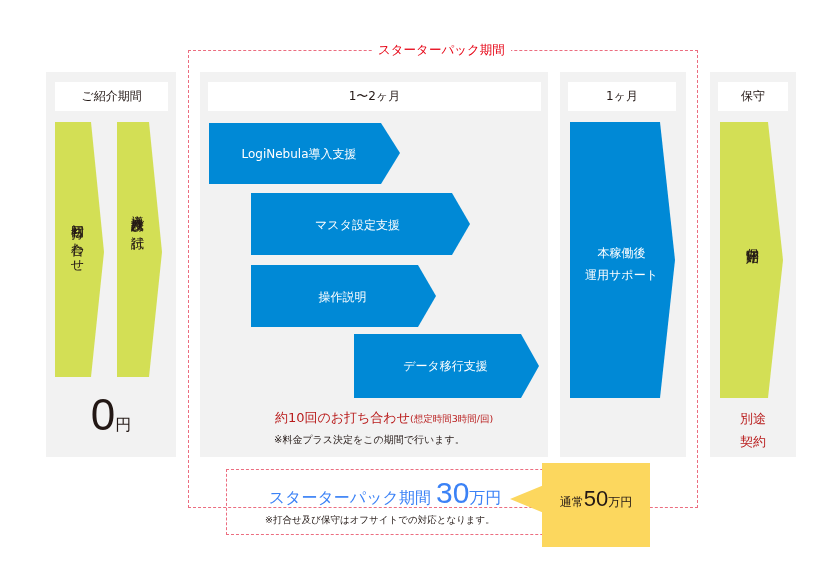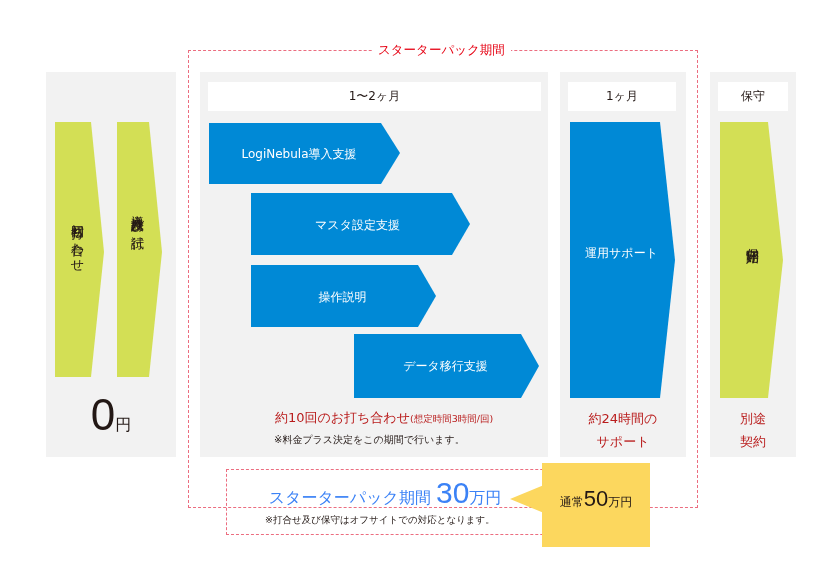--- a/index.html
+++ b/index.html
@@ -18,20 +18,21 @@
   .price-box { position: absolute; left: 226px; top: 469px; width: 422px; height: 66px; border: 1px dashed #ec6d80; }
   .badge { position: absolute; left: 542px; top: 463px; width: 108px; height: 84px; background: #fcd75e; }
 </style>
 </head>
 <body>
 
 <div class="outer-dash"></div>
 <div class="outer-label">スターターパック期間</div>
 
 <div class="panel" style="left:46px; top:72px; width:130px; height:385px;">
+  <div class="head" style="left:9px; top:10px; width:113px; height:29px;">ご紹介期間</div>
   <svg class="arrow-svg" width="130" height="385">
     <polygon points="9,50 45,50 58,180 45,305 9,305" fill="#d3df55"></polygon>
     <polygon points="71,50 103,50 116,180 103,305 71,305" fill="#d3df55"></polygon>
   </svg>
   <div class="vtext" style="left:22px; top:142px;">初回打ち合わせ</div>
   <div class="vtext" style="left:82px; top:133px;">導入検討及び試行</div>
   <div class="abs" style="left:0; top:318px; width:130px; text-align:center;">
     <span style="font-family:'Liberation Sans', sans-serif; font-size:44px; line-height:50px;">0</span><span style="font-size:16px;">円</span>
   </div>
 </div>
@@ -53,25 +54,22 @@
   </div>
   <div class="small-note" style="left:74px; top:361px;">※料金プラス決定をこの期間で行います。</div>
 </div>
 
 <div class="panel" style="left:560px; top:72px; width:126px; height:385px;">
   <div class="head" style="left:8px; top:10px; width:108px; height:29px;">1ヶ月</div>
   <svg class="arrow-svg" width="126" height="385">
     <polygon points="10,50 100,50 115,188 100,326 10,326" fill="#0089d6"></polygon>
   </svg>
   <div class="blue-label" style="left:10px; top:170px; width:95px; line-height:22px;">
+    <div>本稼働後</div>
     <div>運用サポート</div>
-  </div>
-  <div class="note" style="left:0; top:335px; width:126px; line-height:23px;">
-    <div>約24時間の</div>
-    <div>サポート</div>
   </div>
 </div>
 
 <div class="panel" style="left:710px; top:72px; width:86px; height:385px;">
   <div class="head" style="left:8px; top:10px; width:70px; height:29px;">保守</div>
   <svg class="arrow-svg" width="86" height="385">
     <polygon points="10,50 58,50 73,188 58,326 10,326" fill="#d3df55"></polygon>
   </svg>
   <div class="vtext" style="left:33px; top:166px;">保守開始</div>
   <div class="note" style="left:0; top:335px; width:86px; line-height:23px;">

